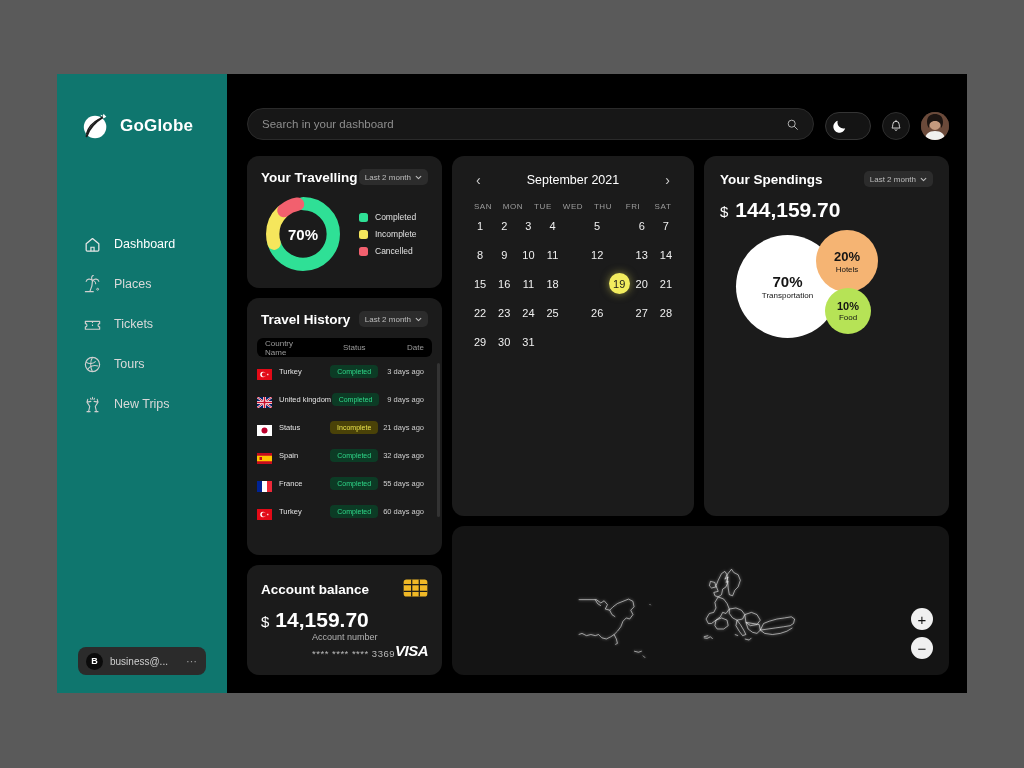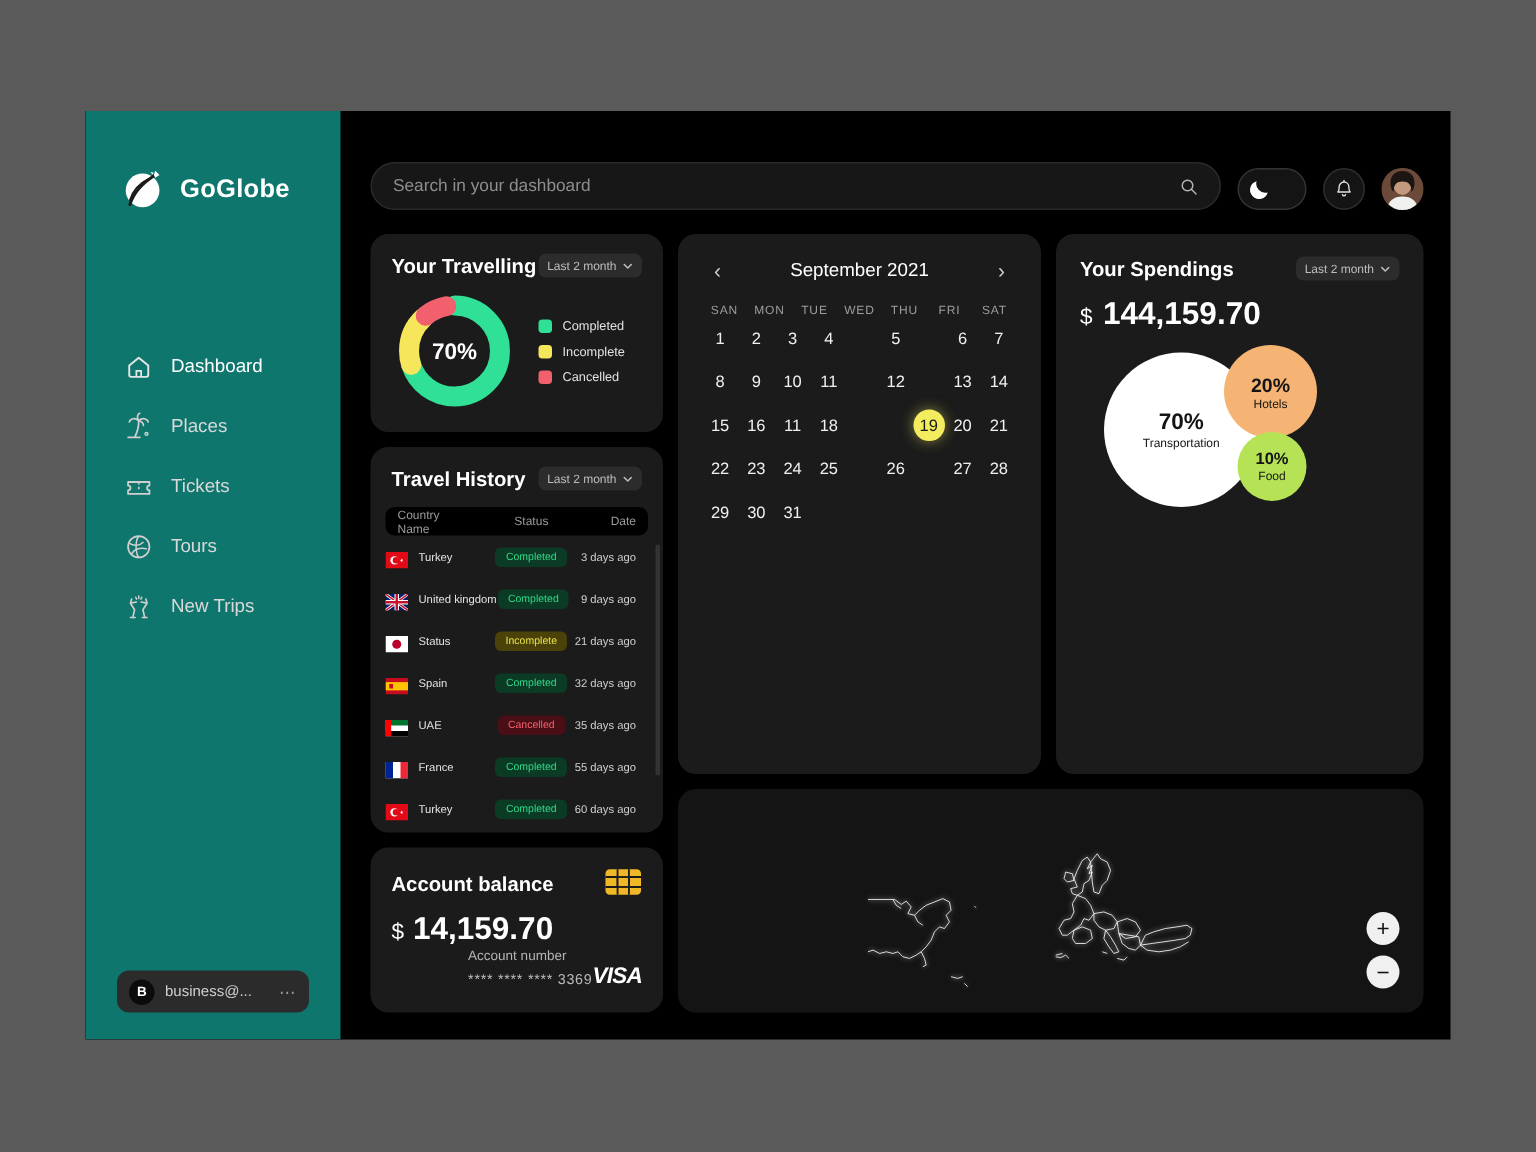--- a/index.html
+++ b/index.html
@@ -413,33 +413,20 @@
                 <div class="hist-country">
                   <span class="flag"><svg viewBox="0 0 30 22">
                       <rect width="30" height="22" fill="#c60b1e"></rect>
                       <rect y="5.5" width="30" height="11" fill="#ffc400"></rect>
                       <rect x="5" y="8" width="5" height="6" fill="#c60b1e"></rect>
                     </svg></span>
                   <span class="hist-name">Spain</span>
                 </div>
                 <span class="badge completed">Completed</span>
                 <span class="hist-date">32 days ago</span>
-              </div>
-              <div class="hist-row">
-                <div class="hist-country">
-                  <span class="flag"><svg viewBox="0 0 30 22">
-                      <rect width="30" height="22" fill="#fff"></rect>
-                      <rect width="30" height="7.3" fill="#00732f"></rect>
-                      <rect y="14.7" width="30" height="7.3" fill="#000"></rect>
-                      <rect width="7.5" height="22" fill="#ff0000"></rect>
-                    </svg></span>
-                  <span class="hist-name">UAE</span>
-                </div>
-                <span class="badge cancelled">Cancelled</span>
-                <span class="hist-date">35 days ago</span>
               </div>
               <div class="hist-row">
                 <div class="hist-country">
                   <span class="flag"><svg viewBox="0 0 30 22">
                       <rect width="30" height="22" fill="#fff"></rect>
                       <rect width="10" height="22" fill="#002395"></rect>
                       <rect x="20" width="10" height="22" fill="#ed2939"></rect>
                     </svg></span>
                   <span class="hist-name">France</span>
                 </div>

